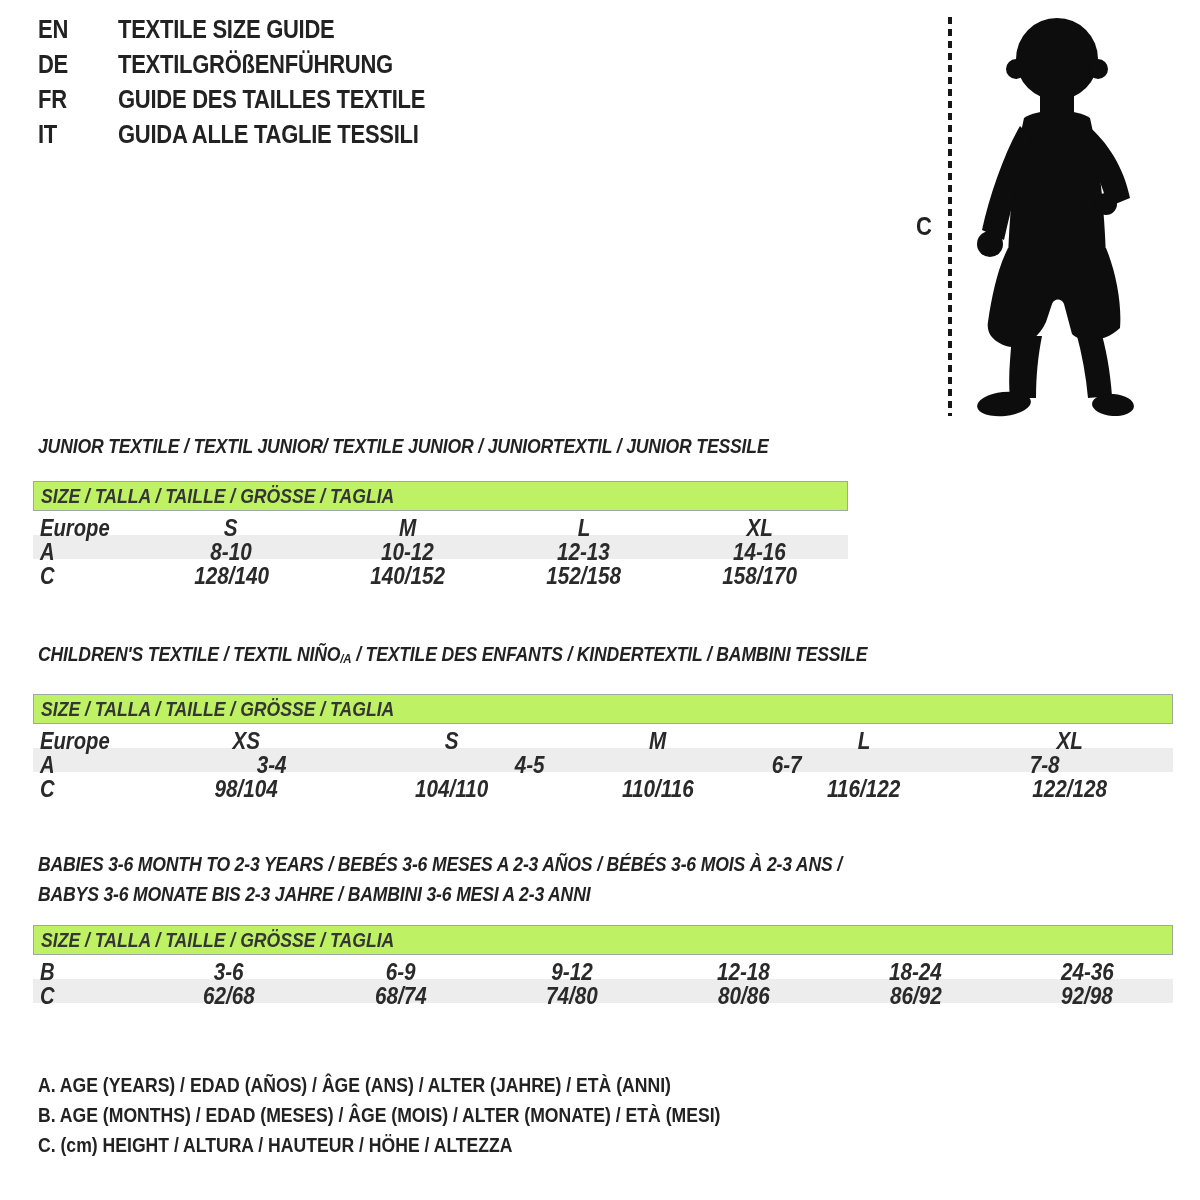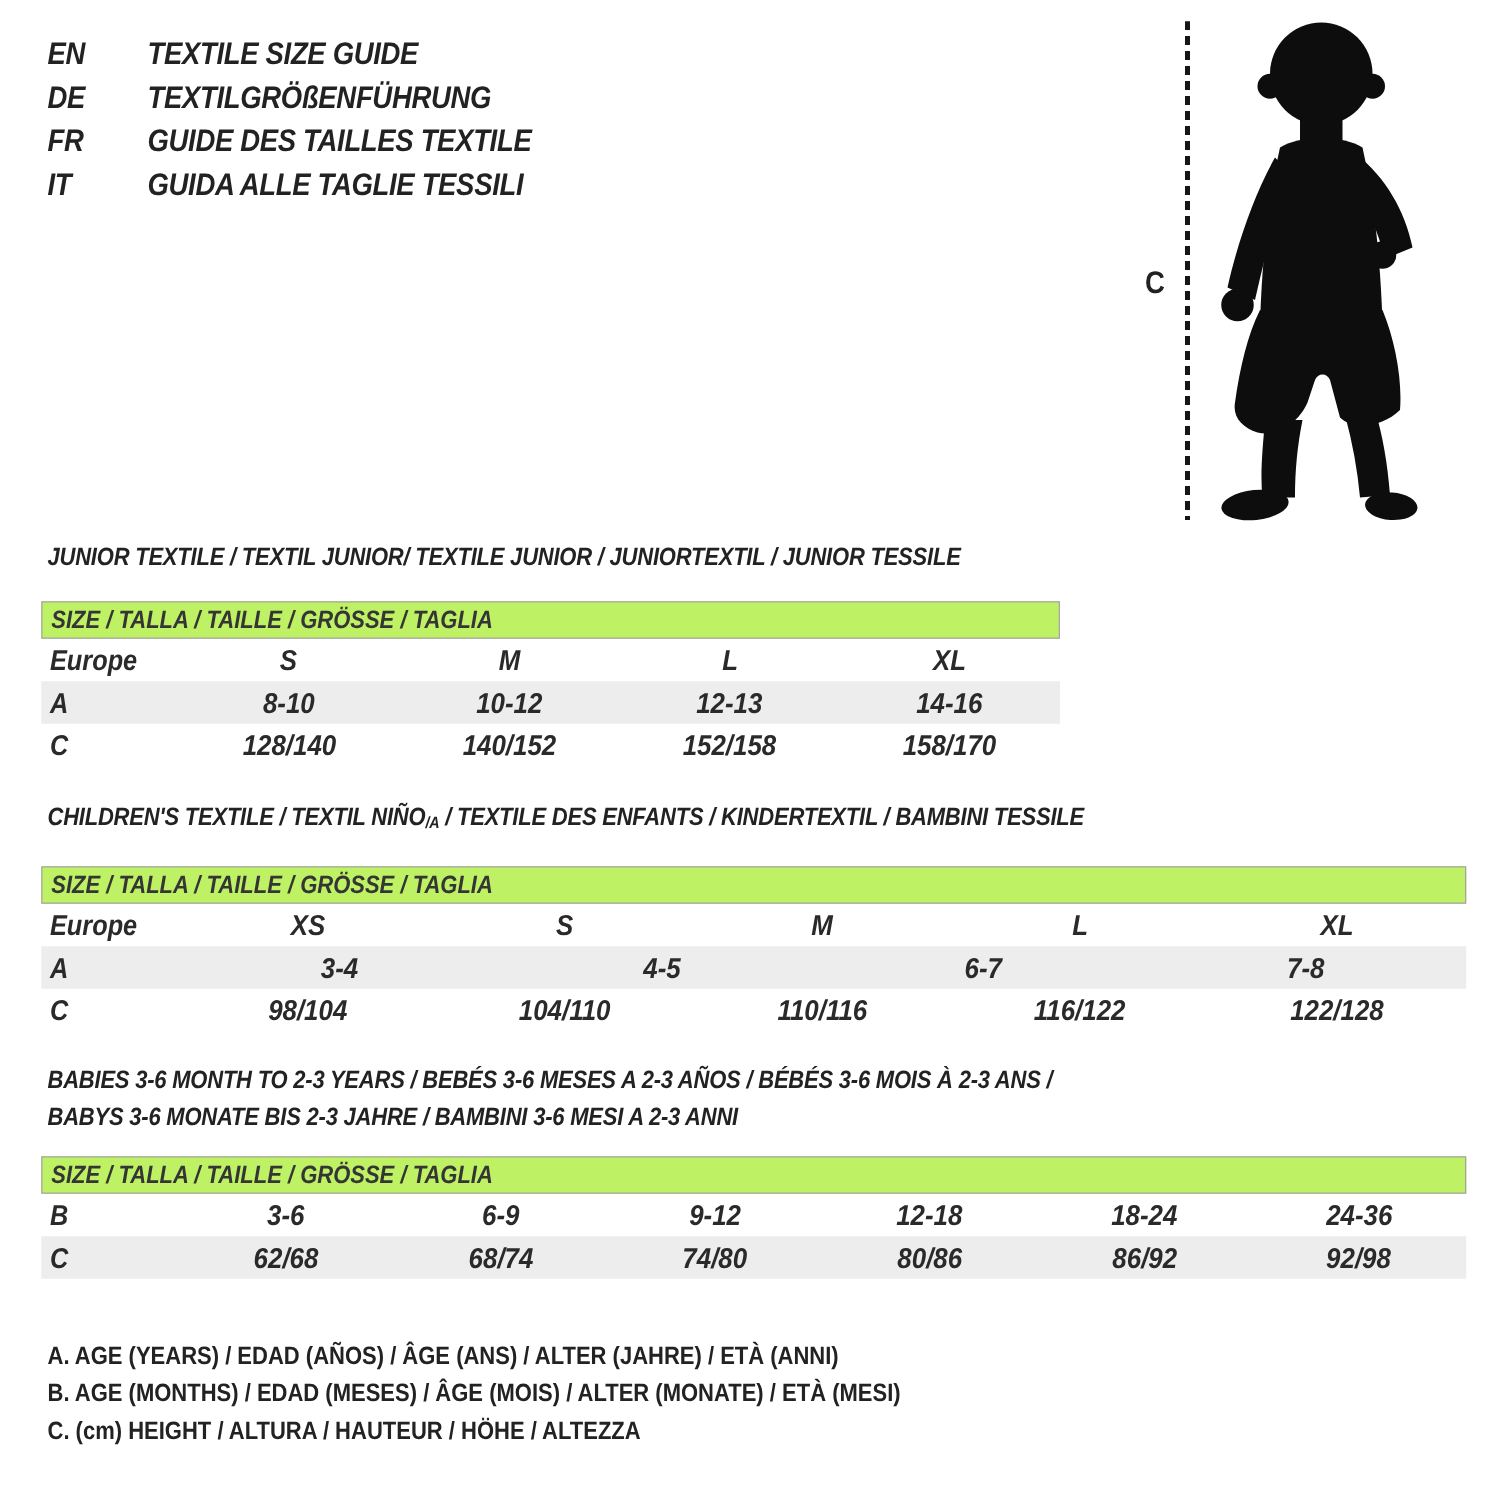--- a/index.html
+++ b/index.html
@@ -9,21 +9,21 @@
     background:#ffffff;
     font-family:"Liberation Sans", sans-serif;
     font-weight:700;
     color:#222222;
     overflow:hidden;
   }
   .cond  { display:inline-block; transform:scaleX(.88); transform-origin:0 50%; white-space:nowrap; }
   .condc { display:inline-block; transform:scaleX(.90); transform-origin:50% 50%; white-space:nowrap; }
 
   
-  .lang-block { position:absolute; left:38px; top:26px; font-size:25px; letter-spacing:-0.3px;font-style:italic; }
+  .lang-block { position:absolute; left:38px; top:12px; font-size:25px; letter-spacing:-0.3px; }
   .lang-row   { display:flex; line-height:35px; }
   .lang-code  { width:80px; }
 
   
   .measure-line {
     position:absolute; left:948px; top:17px; width:4px; height:399px;
     background:repeating-linear-gradient(to bottom, #161616 0 7px, transparent 7px 12px);
   }
   .figure-label { position:absolute; left:916px; top:212px; font-size:25px; }
   .baby-svg { position:absolute; left:966px; top:14px; }
@@ -42,21 +42,21 @@
   .size-section[data-section="junior"] .size-table { width:815px; }
   .size-section[data-section="babies"] .size-table { margin-top:16px; }
 
   .size-bar {
     height:30px; line-height:28px;
     background:#bef264;
     border:1px solid #a5a5a5;
     padding-left:7px;
     font-size:20px; color:#353535;
   }
-  .size-row { display:flex; height:34px; line-height:34px; font-size:23px; color:#2a2a2a; }
+  .size-row { display:flex; height:24px; line-height:34px; font-size:23px; color:#2a2a2a; }
   .size-row.shaded { background:#ededed; }
   .cell.label { width:110px; padding-left:7px; }
   .cell.val   { flex:1; text-align:center; }
 
   
   .footnotes { position:absolute; left:38px; top:1070px; font-size:20px; line-height:30px; }
 </style>
 </head>
 <body>
 

